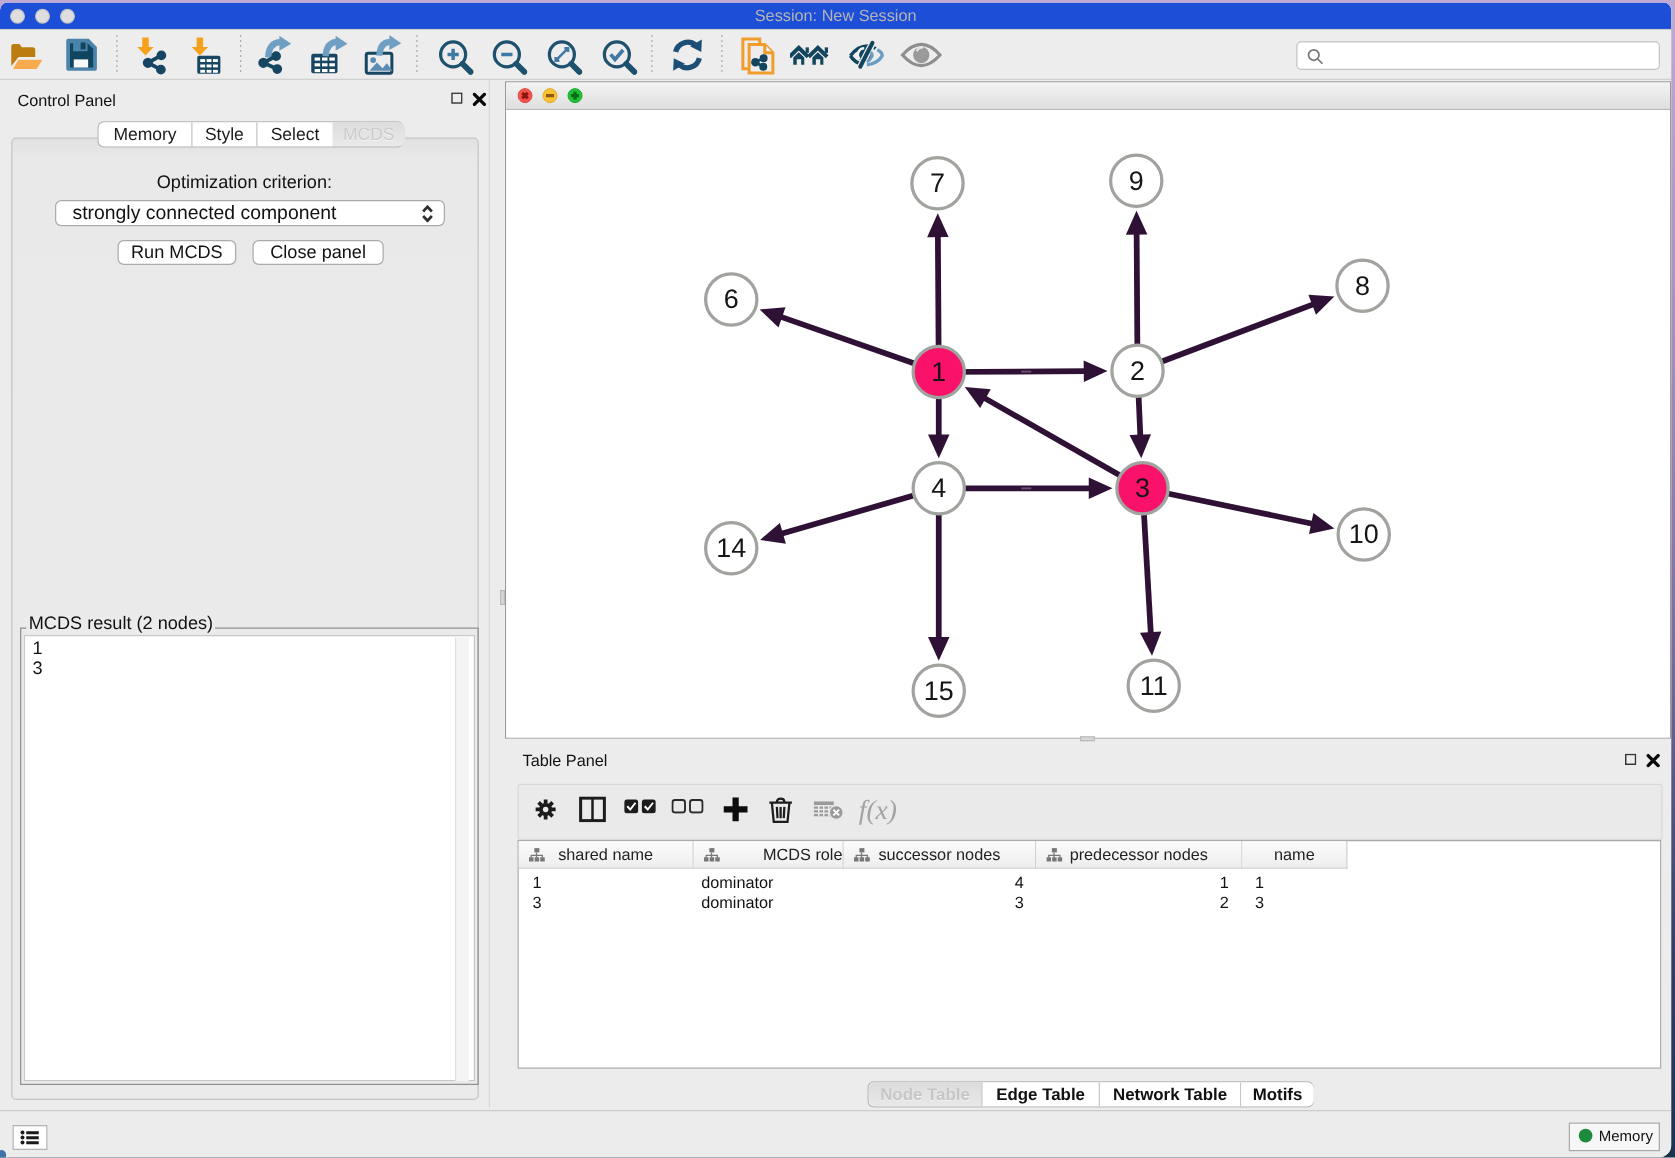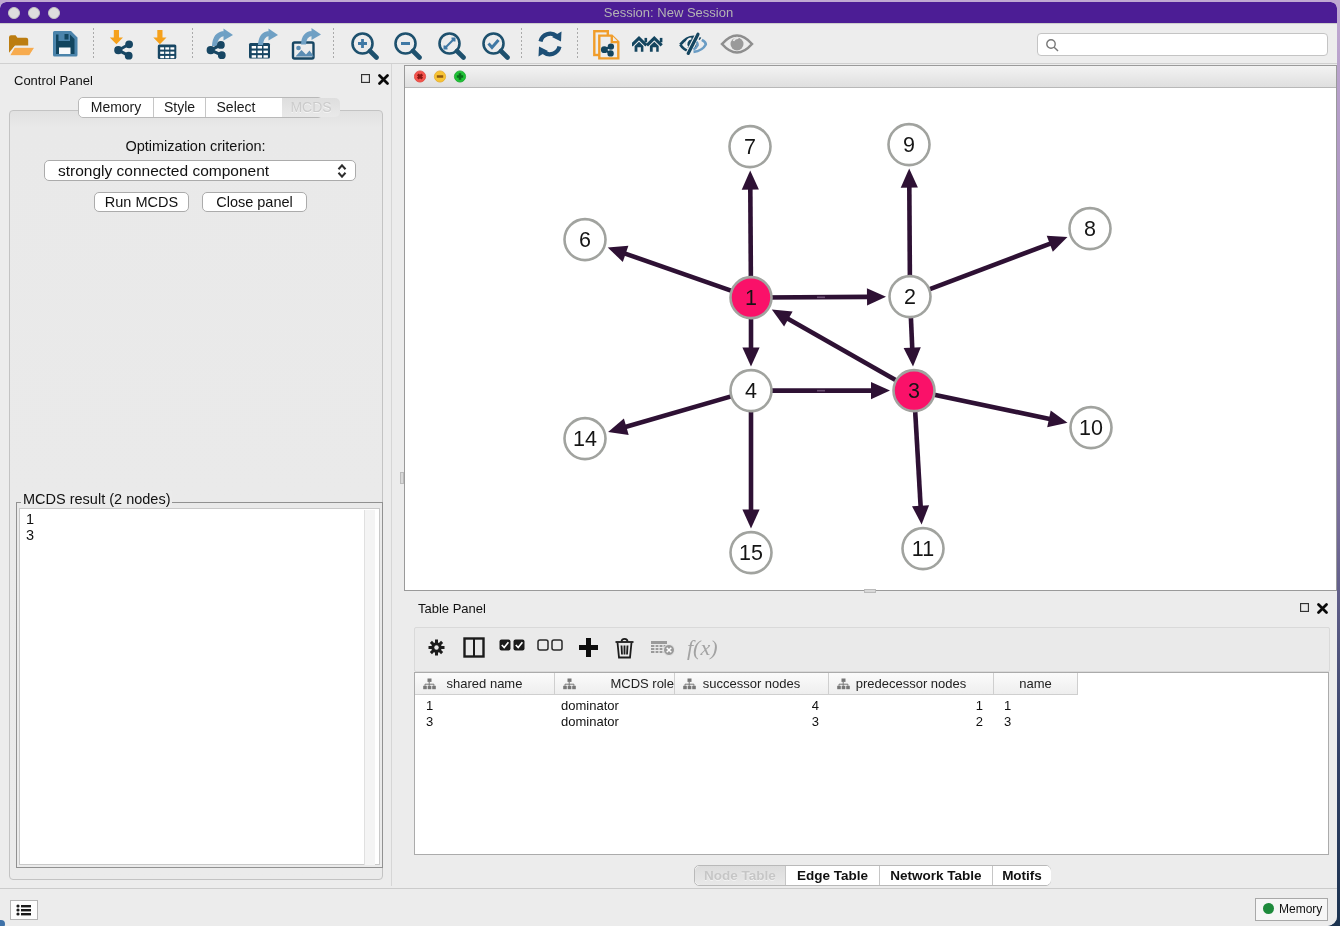--- a/index.html
+++ b/index.html
@@ -1,21 +1,21 @@
 <!DOCTYPE html>
 <html><head>
 <meta charset="utf-8">
 <style>
 * { margin:0; padding:0; box-sizing:border-box; }
 html,body { width:1340px; height:926px; overflow:hidden; }
 body { font-family:"Liberation Sans", sans-serif; background:linear-gradient(180deg,#c0a9d2 0%,#a890bd 28%,#7a6f9c 55%,#314066 82%,#1c3350 100%); position:relative; }
 #win { position:absolute; left:0; top:2px; width:1337px; height:924px; background:#ececec;
   border-radius:6px 6px 10px 0; overflow:hidden; }
 
-#titlebar { position:absolute; left:0; top:0; width:1337px; height:22px; background:#4c1d95;
+#titlebar { position:absolute; left:0; top:0; width:1337px; height:22px; background:#1d4ed8;
   border-bottom:1px solid #cccccc; border-radius:6px 6px 0 0; }
 .tl { position:absolute; top:5px; width:12px; height:12px; border-radius:50%;
   background:#dedede; border:1px solid #c3c3c3; }
 #title-text { position:absolute; top:3px; left:0; width:100%; text-align:center;
   font-size:13px; color:#b4b4b4; }
 
 #toolbar { position:absolute; left:0; top:23px; width:1337px; height:39px; background:#ededed;
   border-bottom:1px solid #d0d0d0; }
 .tbi { position:absolute; top:2px; width:34px; height:34px; }
 .tbsep { position:absolute; top:3px; height:31px; width:1px;
@@ -25,21 +25,21 @@
   border:1px solid #c4c4c4; border-radius:4px; }
 
 #cpanel { position:absolute; left:0; top:62px; width:392px; height:822px; background:#ececec;
   border-right:1px solid #d6d6d6; }
 #cpanel-title { position:absolute; left:14px; top:9px; font-size:13px; color:#111; }
 .dockbtn { position:absolute; font-size:11px; color:#222; top:8px; }
 .tabrow { position:absolute; top:33px; left:78px; width:245px; height:21px;
   border:1px solid #b9b9b9; border-radius:5px; background:#fff; }
 .tab { position:absolute; top:0; height:19px; background:#fff;
   font-size:14px; color:#1a1a1a; text-align:center; line-height:19px; }
-.tabsel { background:linear-gradient(#dedede,#e9e9e9); color:#cbcbcb; text-shadow:0 1px 0 #f5f5f5;margin-left:16px; }
+.tabsel { background:linear-gradient(#dedede,#e9e9e9); color:#cbcbcb; text-shadow:0 1px 0 #f5f5f5; }
 #cp-content { position:absolute; left:9px; top:46px; width:374px; height:770px;
   border:1px solid #c3c3c3; border-radius:4px;
   background:linear-gradient(#e1e1e1 0px, #e9e9e9 16px, #ebebeb 100%); }
 #opt-label { position:absolute; top:74px; width:100%; text-align:center; font-size:14.5px; color:#111; }
 #dropdown { position:absolute; left:44px; top:96px; width:312px; height:21px; background:#ffffff;
   border:1px solid #ababab; border-radius:5px; font-size:15.5px; color:#111; line-height:19px;
   padding-left:13px; }
 .btn { position:absolute; height:20px; background:#fff; border:1px solid #ababab; border-radius:5px;
   font-size:14.5px; color:#111; text-align:center; line-height:18px; }
 #fieldset { position:absolute; left:16px; top:430px; width:325px; height:374px; }

